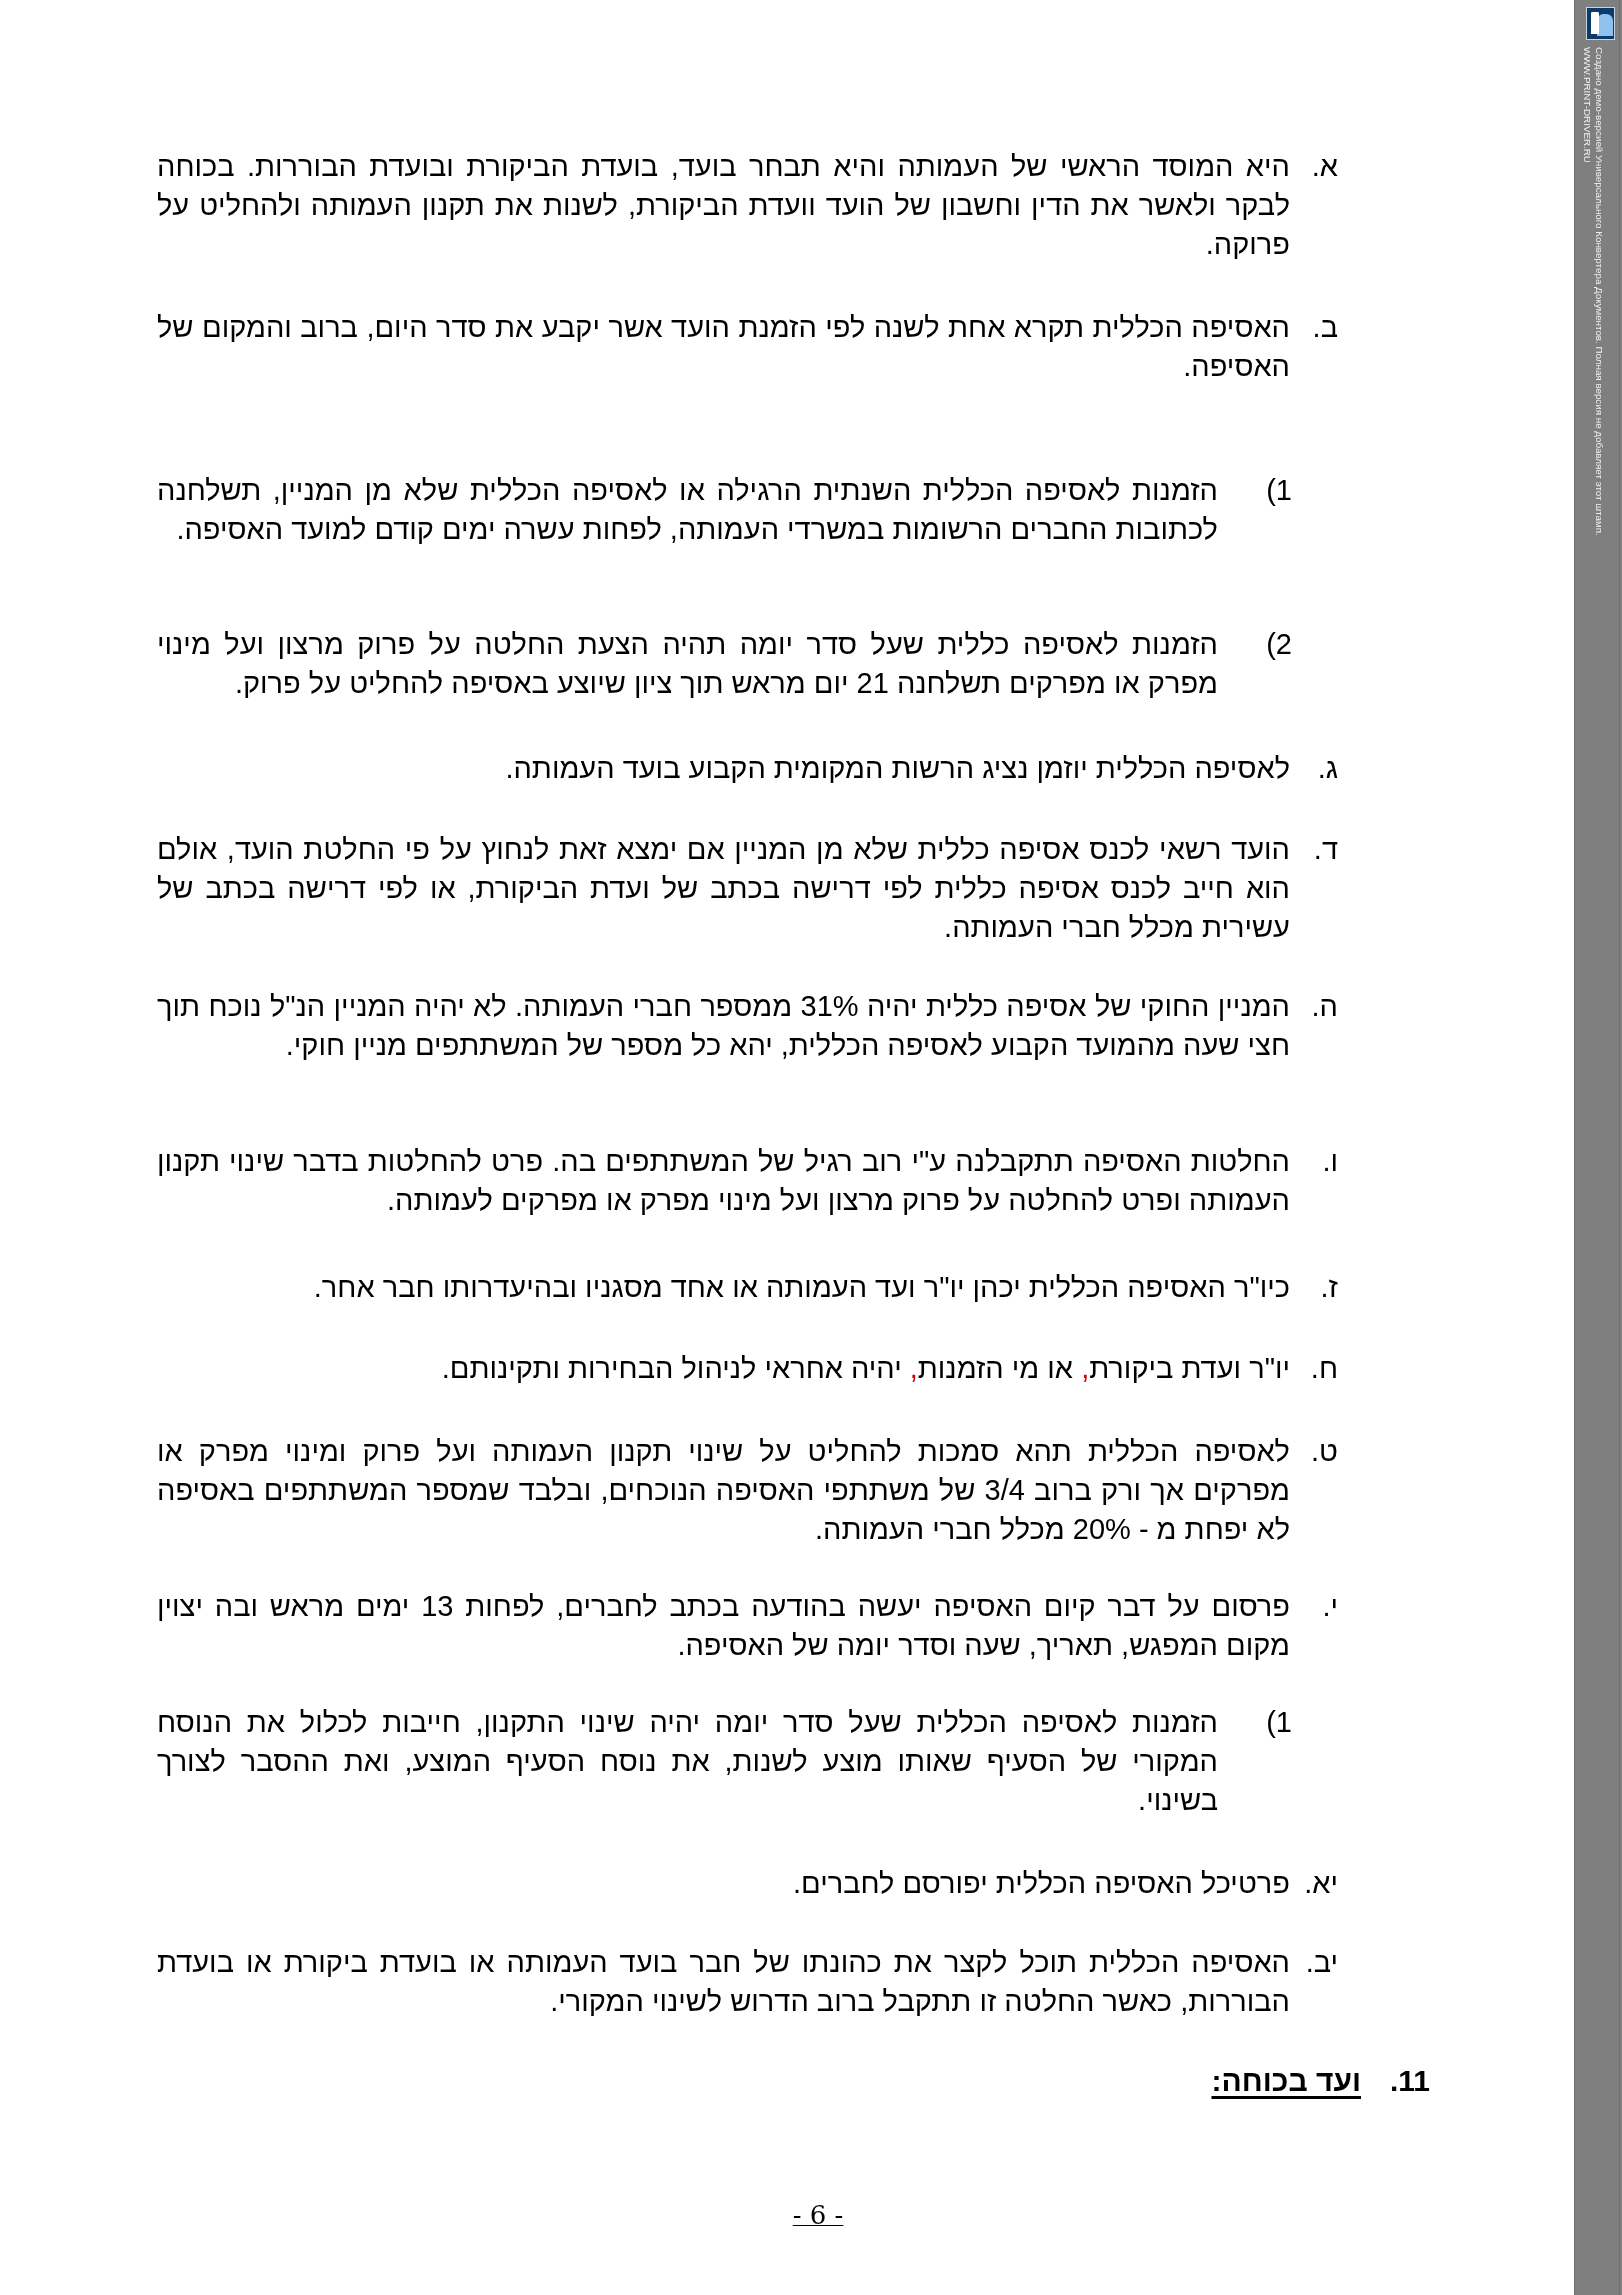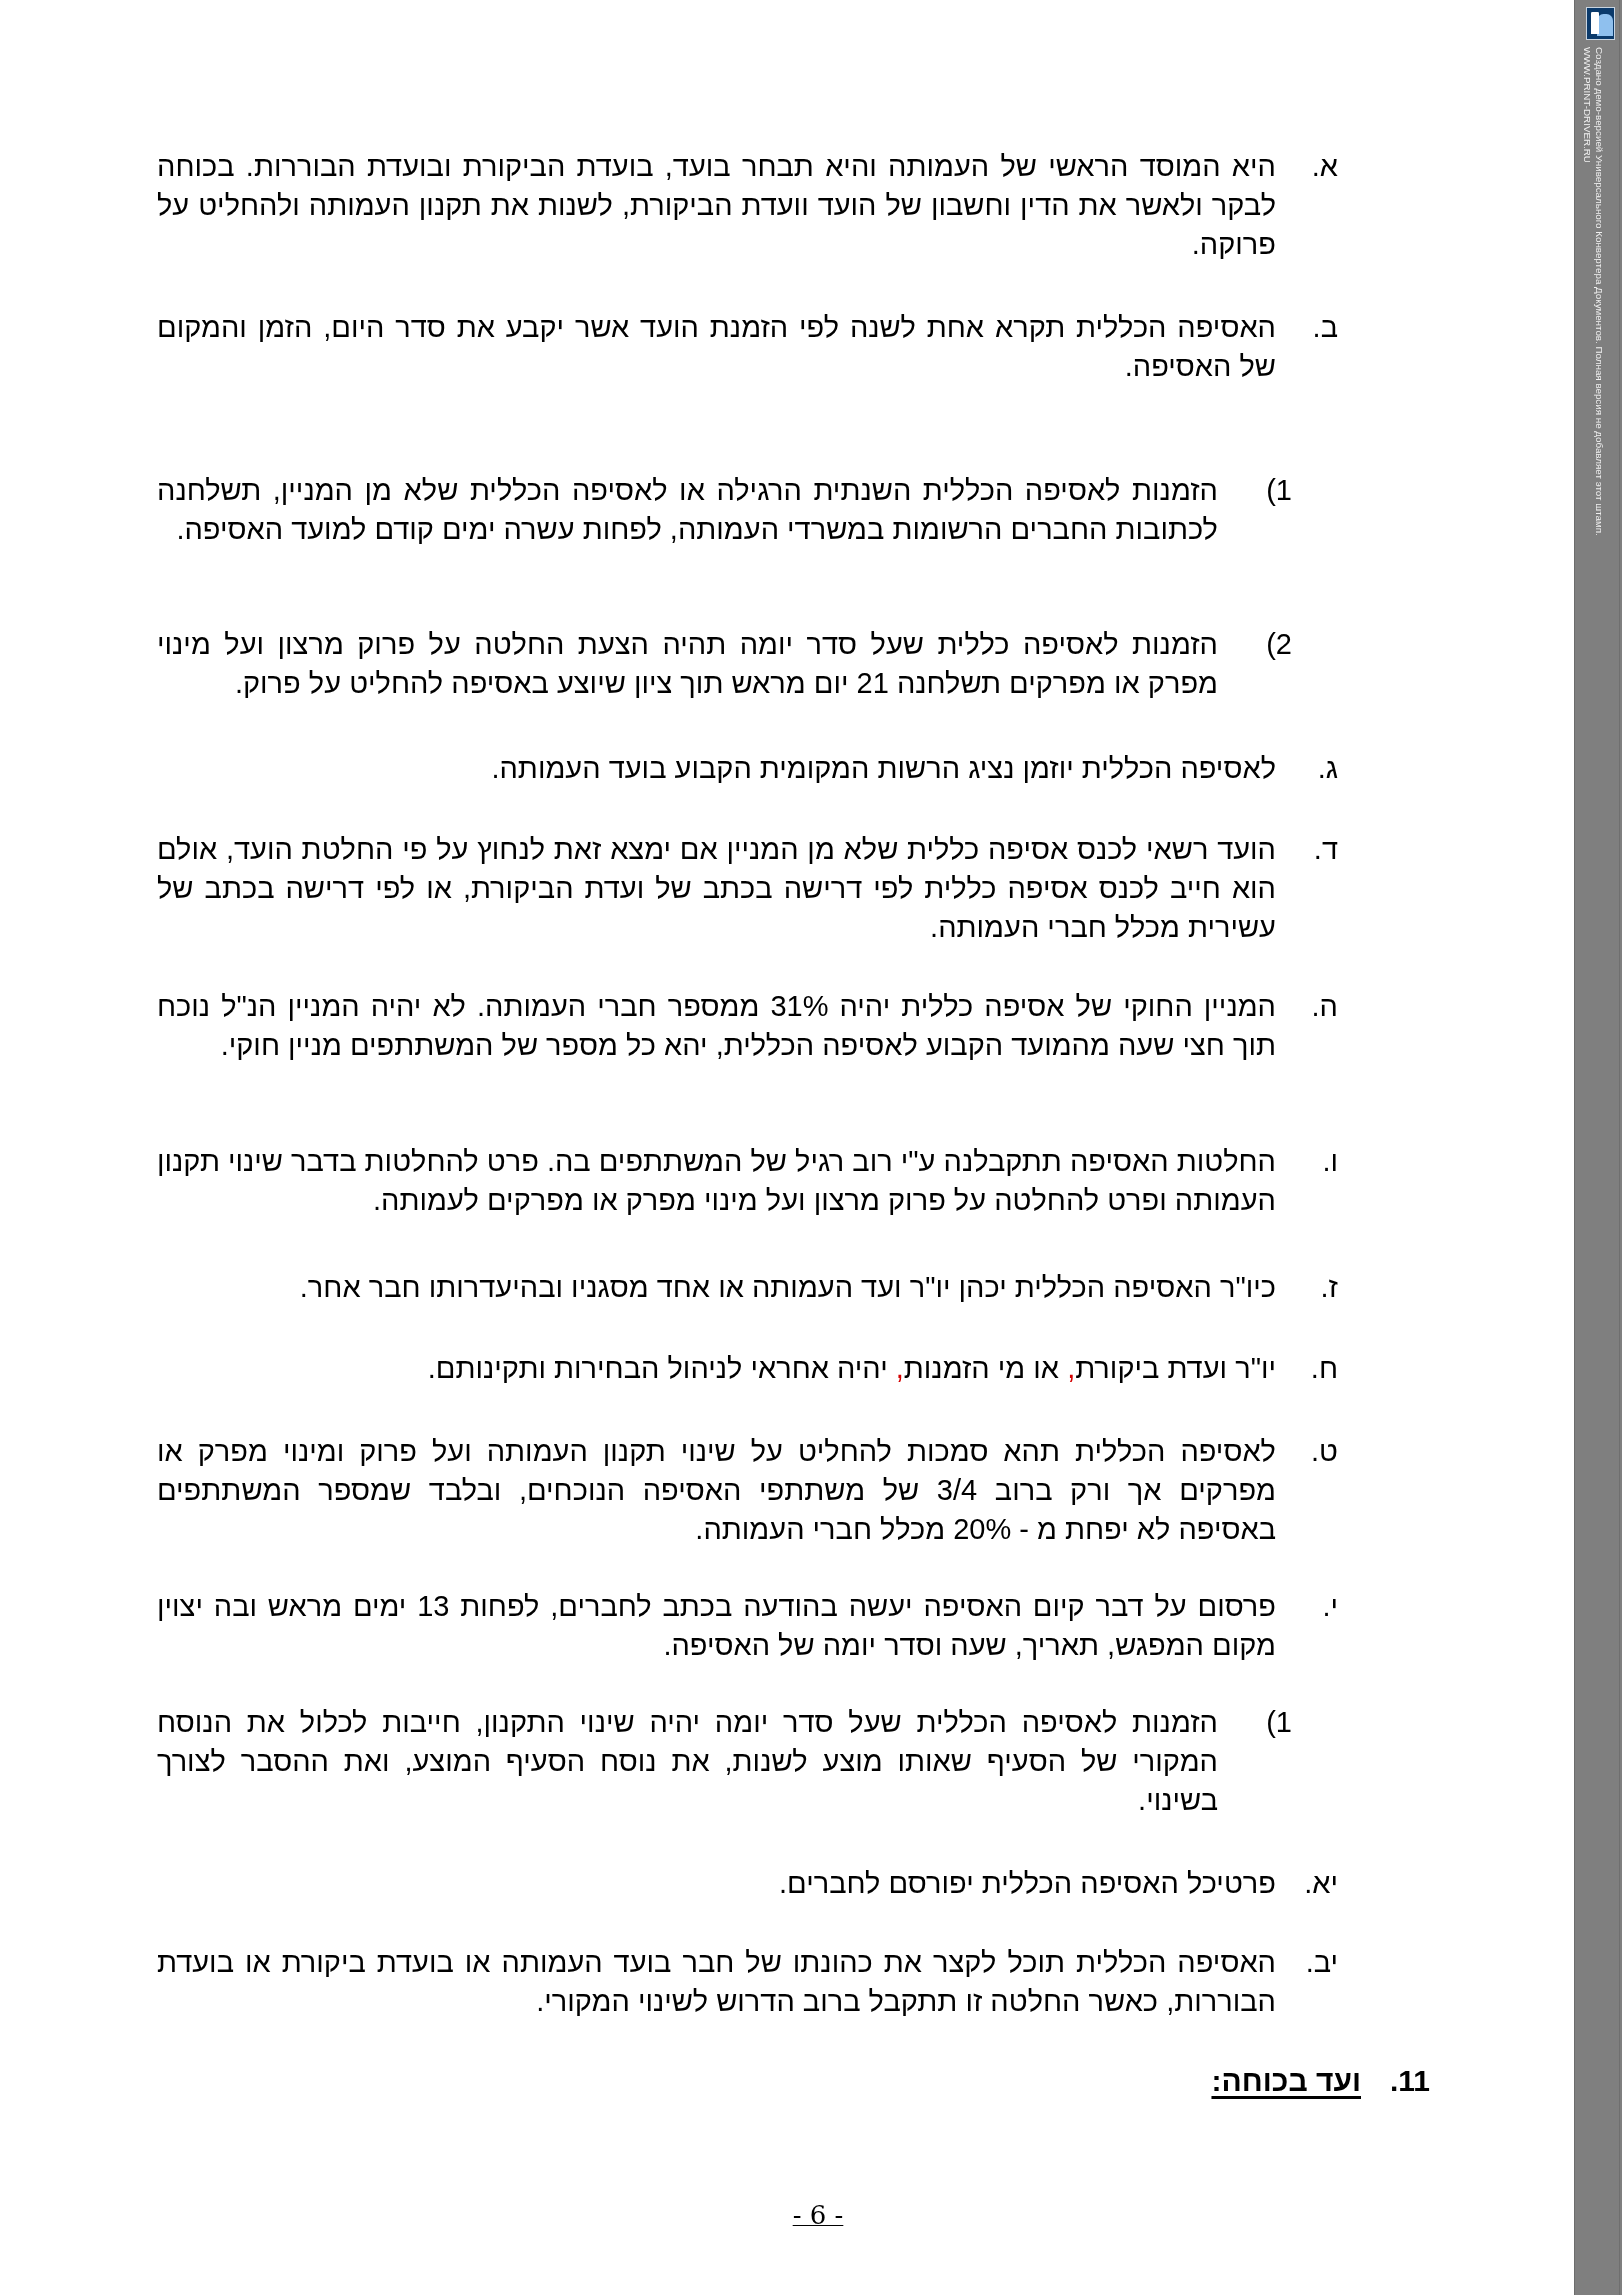--- a/index.html
+++ b/index.html
@@ -94,21 +94,21 @@
       width: 1181px;
       direction: rtl;
     }
     .item .marker {
       position: absolute;
       right: 0;
       top: 0;
       white-space: nowrap;
     }
     .item .body {
-      margin-right: 62px;
+      margin-right: 48px;
       text-align: justify;
       text-align-last: right;
     }
     .item.sub .marker {
       right: 46px;
     }
     .item.sub .body {
       margin-right: 120px;
     }
     .red-comma {
@@ -155,21 +155,21 @@
 <div class="page">
   <div class="content">
 
     <div class="item" style="top:147px;">
       <span class="marker">א.</span>
       <div class="body">היא המוסד הראשי של העמותה והיא תבחר בועד, בועדת הביקורת ובועדת הבוררות. בכוחה לבקר ולאשר את הדין וחשבון של הועד וועדת הביקורת, לשנות את תקנון העמותה ולהחליט על פרוקה.</div>
     </div>
 
     <div class="item" style="top:308px;">
       <span class="marker">ב.</span>
-      <div class="body">האסיפה הכללית תקרא אחת לשנה לפי הזמנת הועד אשר יקבע את סדר היום, הזמן והמקום של האסיפה.</div>
+      <div class="body">האסיפה הכללית תקרא אחת לשנה לפי הזמנת הועד אשר יקבע את סדר היום, ברוב והמקום של האסיפה.</div>
     </div>
 
     <div class="item sub" style="top:471px;">
       <span class="marker">1)</span>
       <div class="body">הזמנות לאסיפה הכללית השנתית הרגילה או לאסיפה הכללית שלא מן המניין, תשלחנה  לכתובות החברים הרשומות במשרדי העמותה, לפחות עשרה ימים קודם למועד האסיפה.</div>
     </div>
 
     <div class="item sub" style="top:625px;">
       <span class="marker">2)</span>
       <div class="body">הזמנות לאסיפה כללית שעל סדר יומה תהיה הצעת החלטה על פרוק מרצון ועל מינוי מפרק או מפרקים תשלחנה 21 יום מראש תוך ציון שיוצע באסיפה להחליט על פרוק.</div>

